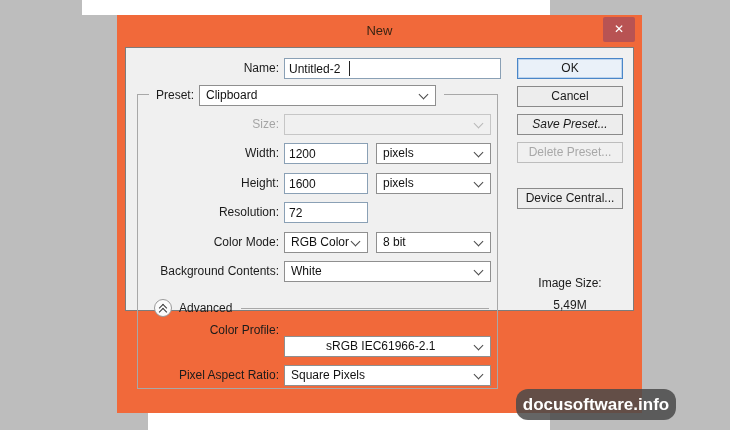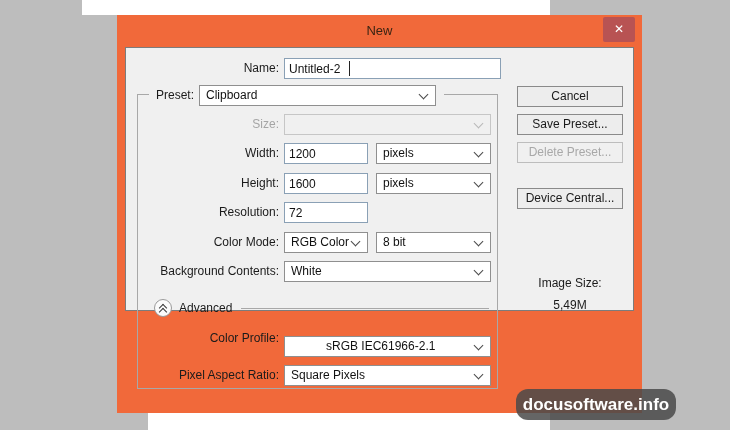--- a/index.html
+++ b/index.html
@@ -123,34 +123,35 @@
         <span class="chev"></span>
       </div>
 
       <div id="adv-circle">
         <span class="upchev" style="top:5px;"></span>
         <span class="upchev" style="top:9px;"></span>
       </div>
       <div id="adv-label">Advanced</div>
       <div id="adv-divider"></div>
 
-      <div class="lbl" style="top:280px;">Color Profile:</div>
+      <div class="lbl" style="top:272px;">Color Profile:</div>
       <div class="combo" style="left:158px;top:288px;width:207px;padding-left:41px;">
         <span>sRGB IEC61966-2.1</span>
         <span class="chev"></span>
       </div>
 
       <div class="lbl" style="top:317px;">Pixel Aspect Ratio:</div>
       <div class="combo" style="left:158px;top:317px;width:207px;">
         <span>Square Pixels</span>
         <span class="chev"></span>
       </div>
 
+      <div class="btn primary" style="top:10px;">OK</div>
       <div class="btn" style="top:38px;">Cancel</div>
-      <div class="btn" style="top:66px;">Save Preset...</div>
+      <div class="btn" style="top:66px;font-style:italic;">Save Preset...</div>
       <div class="btn disabled" style="top:94px;">Delete Preset...</div>
       <div class="btn" style="top:140px;">Device Central...</div>
 
       <div class="info-txt" style="top:228px;">Image Size:</div>
       <div class="info-txt" style="top:250px;">5,49M</div>
 
     </div>
   </div>
 
   <div id="watermark">docusoftware.info</div>

